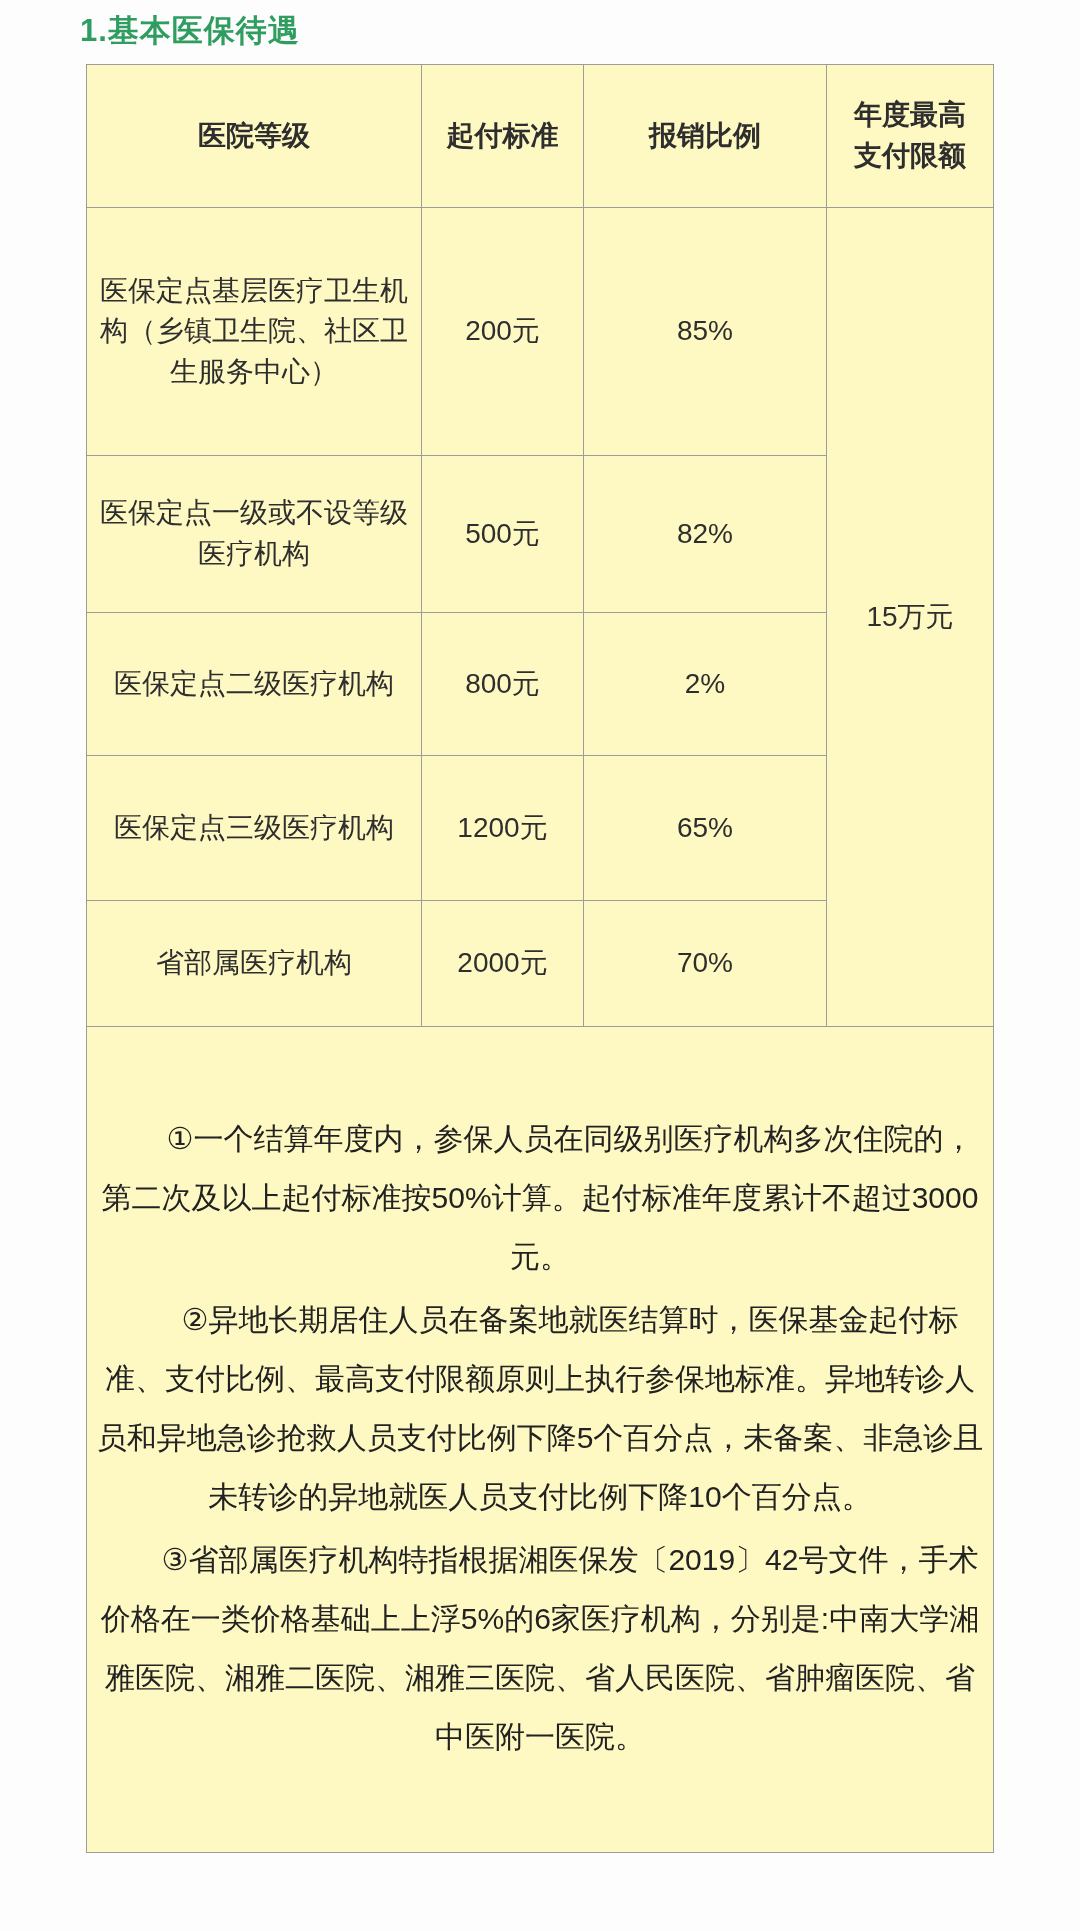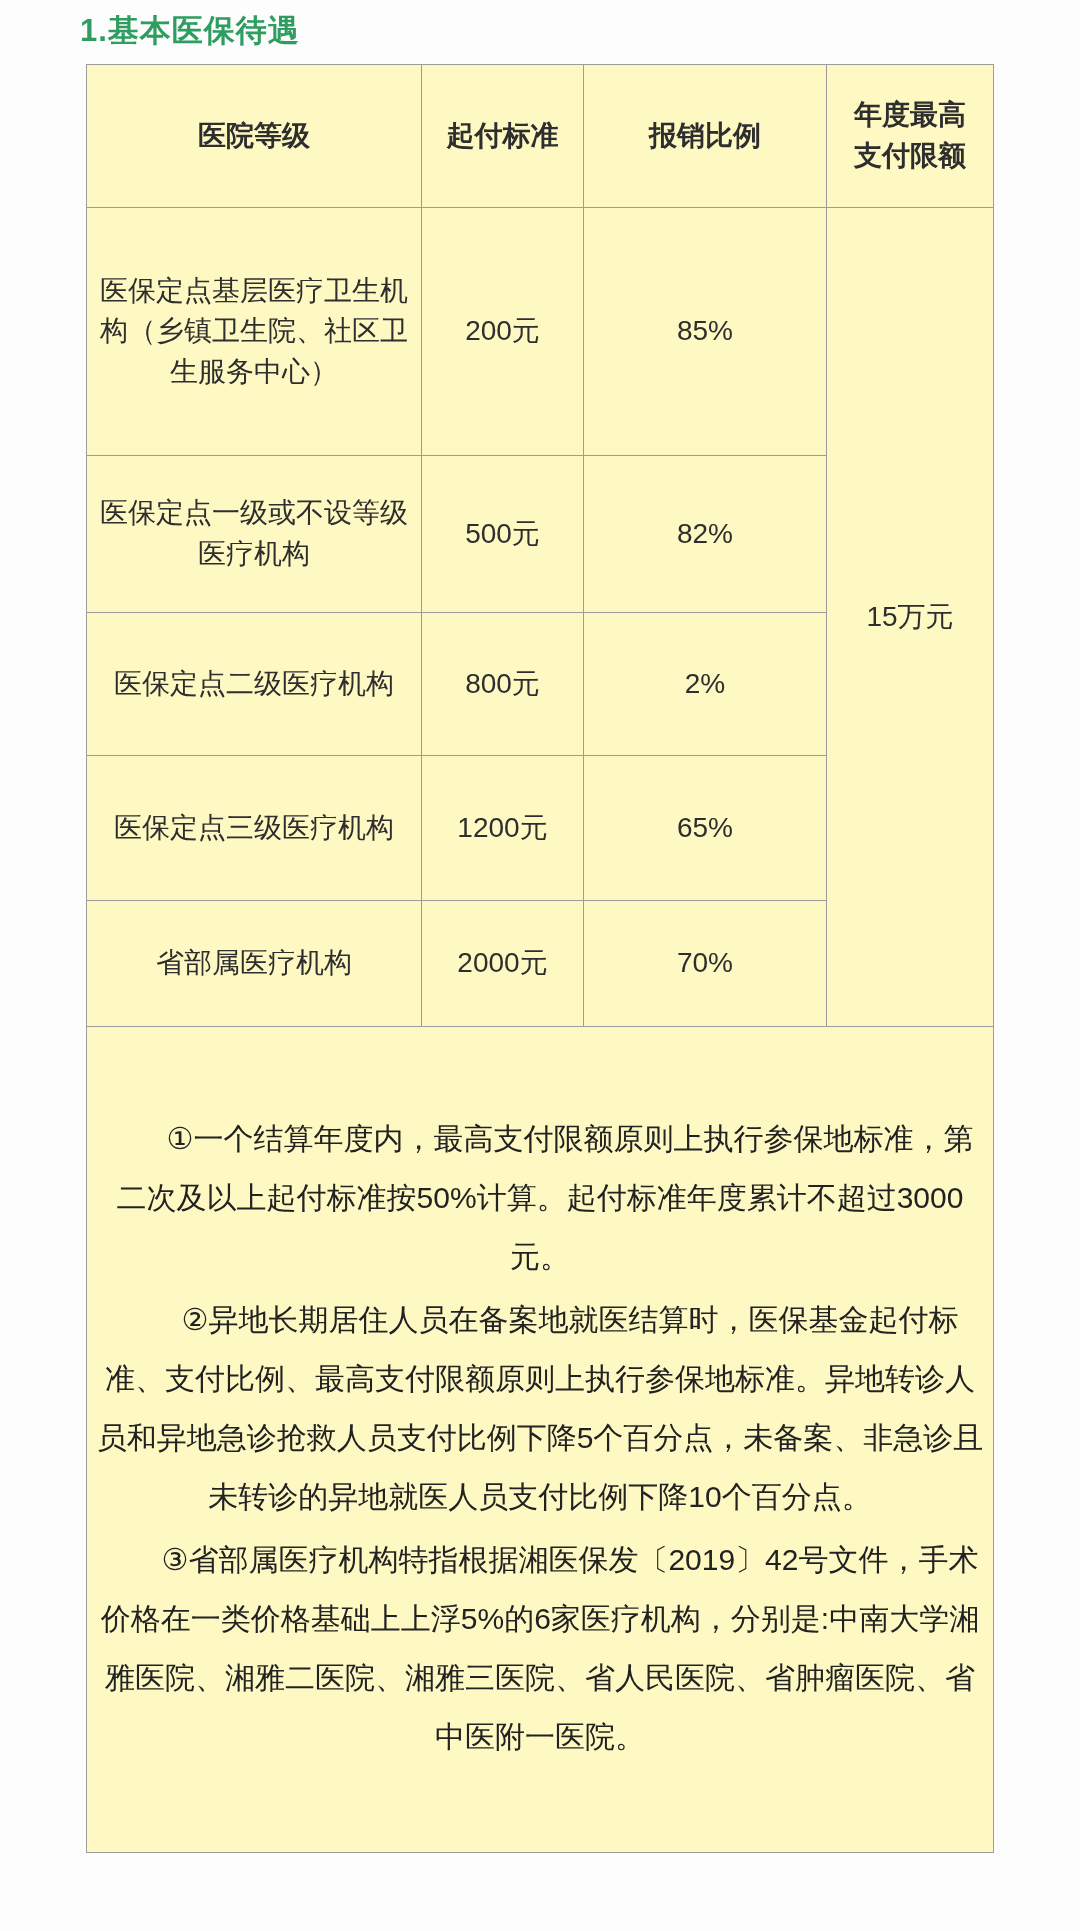--- a/index.html
+++ b/index.html
@@ -120,21 +120,21 @@
     </tr>
 
     <tr class="row-5">
       <td class="level-cell">省部属医疗机构</td>
       <td>2000元</td>
       <td>70%</td>
     </tr>
 
     <tr>
       <td class="notes-cell" colspan="4">
-        <p>①一个结算年度内，最高支付限额原则上执行参保地标准，第二次及以上起付标准按50%计算。起付标准年度累计不超过3000元。</p>
+        <p>①一个结算年度内，参保人员在同级别医疗机构多次住院的，第二次及以上起付标准按50%计算。起付标准年度累计不超过3000元。</p>
         <p>②异地长期居住人员在备案地就医结算时，医保基金起付标准、支付比例、最高支付限额原则上执行参保地标准。异地转诊人员和异地急诊抢救人员支付比例下降5个百分点，未备案、非急诊且未转诊的异地就医人员支付比例下降10个百分点。</p>
         <p>③省部属医疗机构特指根据湘医保发〔2019〕42号文件，手术价格在一类价格基础上上浮5%的6家医疗机构，分别是:中南大学湘雅医院、湘雅二医院、湘雅三医院、省人民医院、省肿瘤医院、省中医附一医院。</p>
       </td>
     </tr>
   </tbody>
     </table>
 
 </div>
 
 </body></html>

